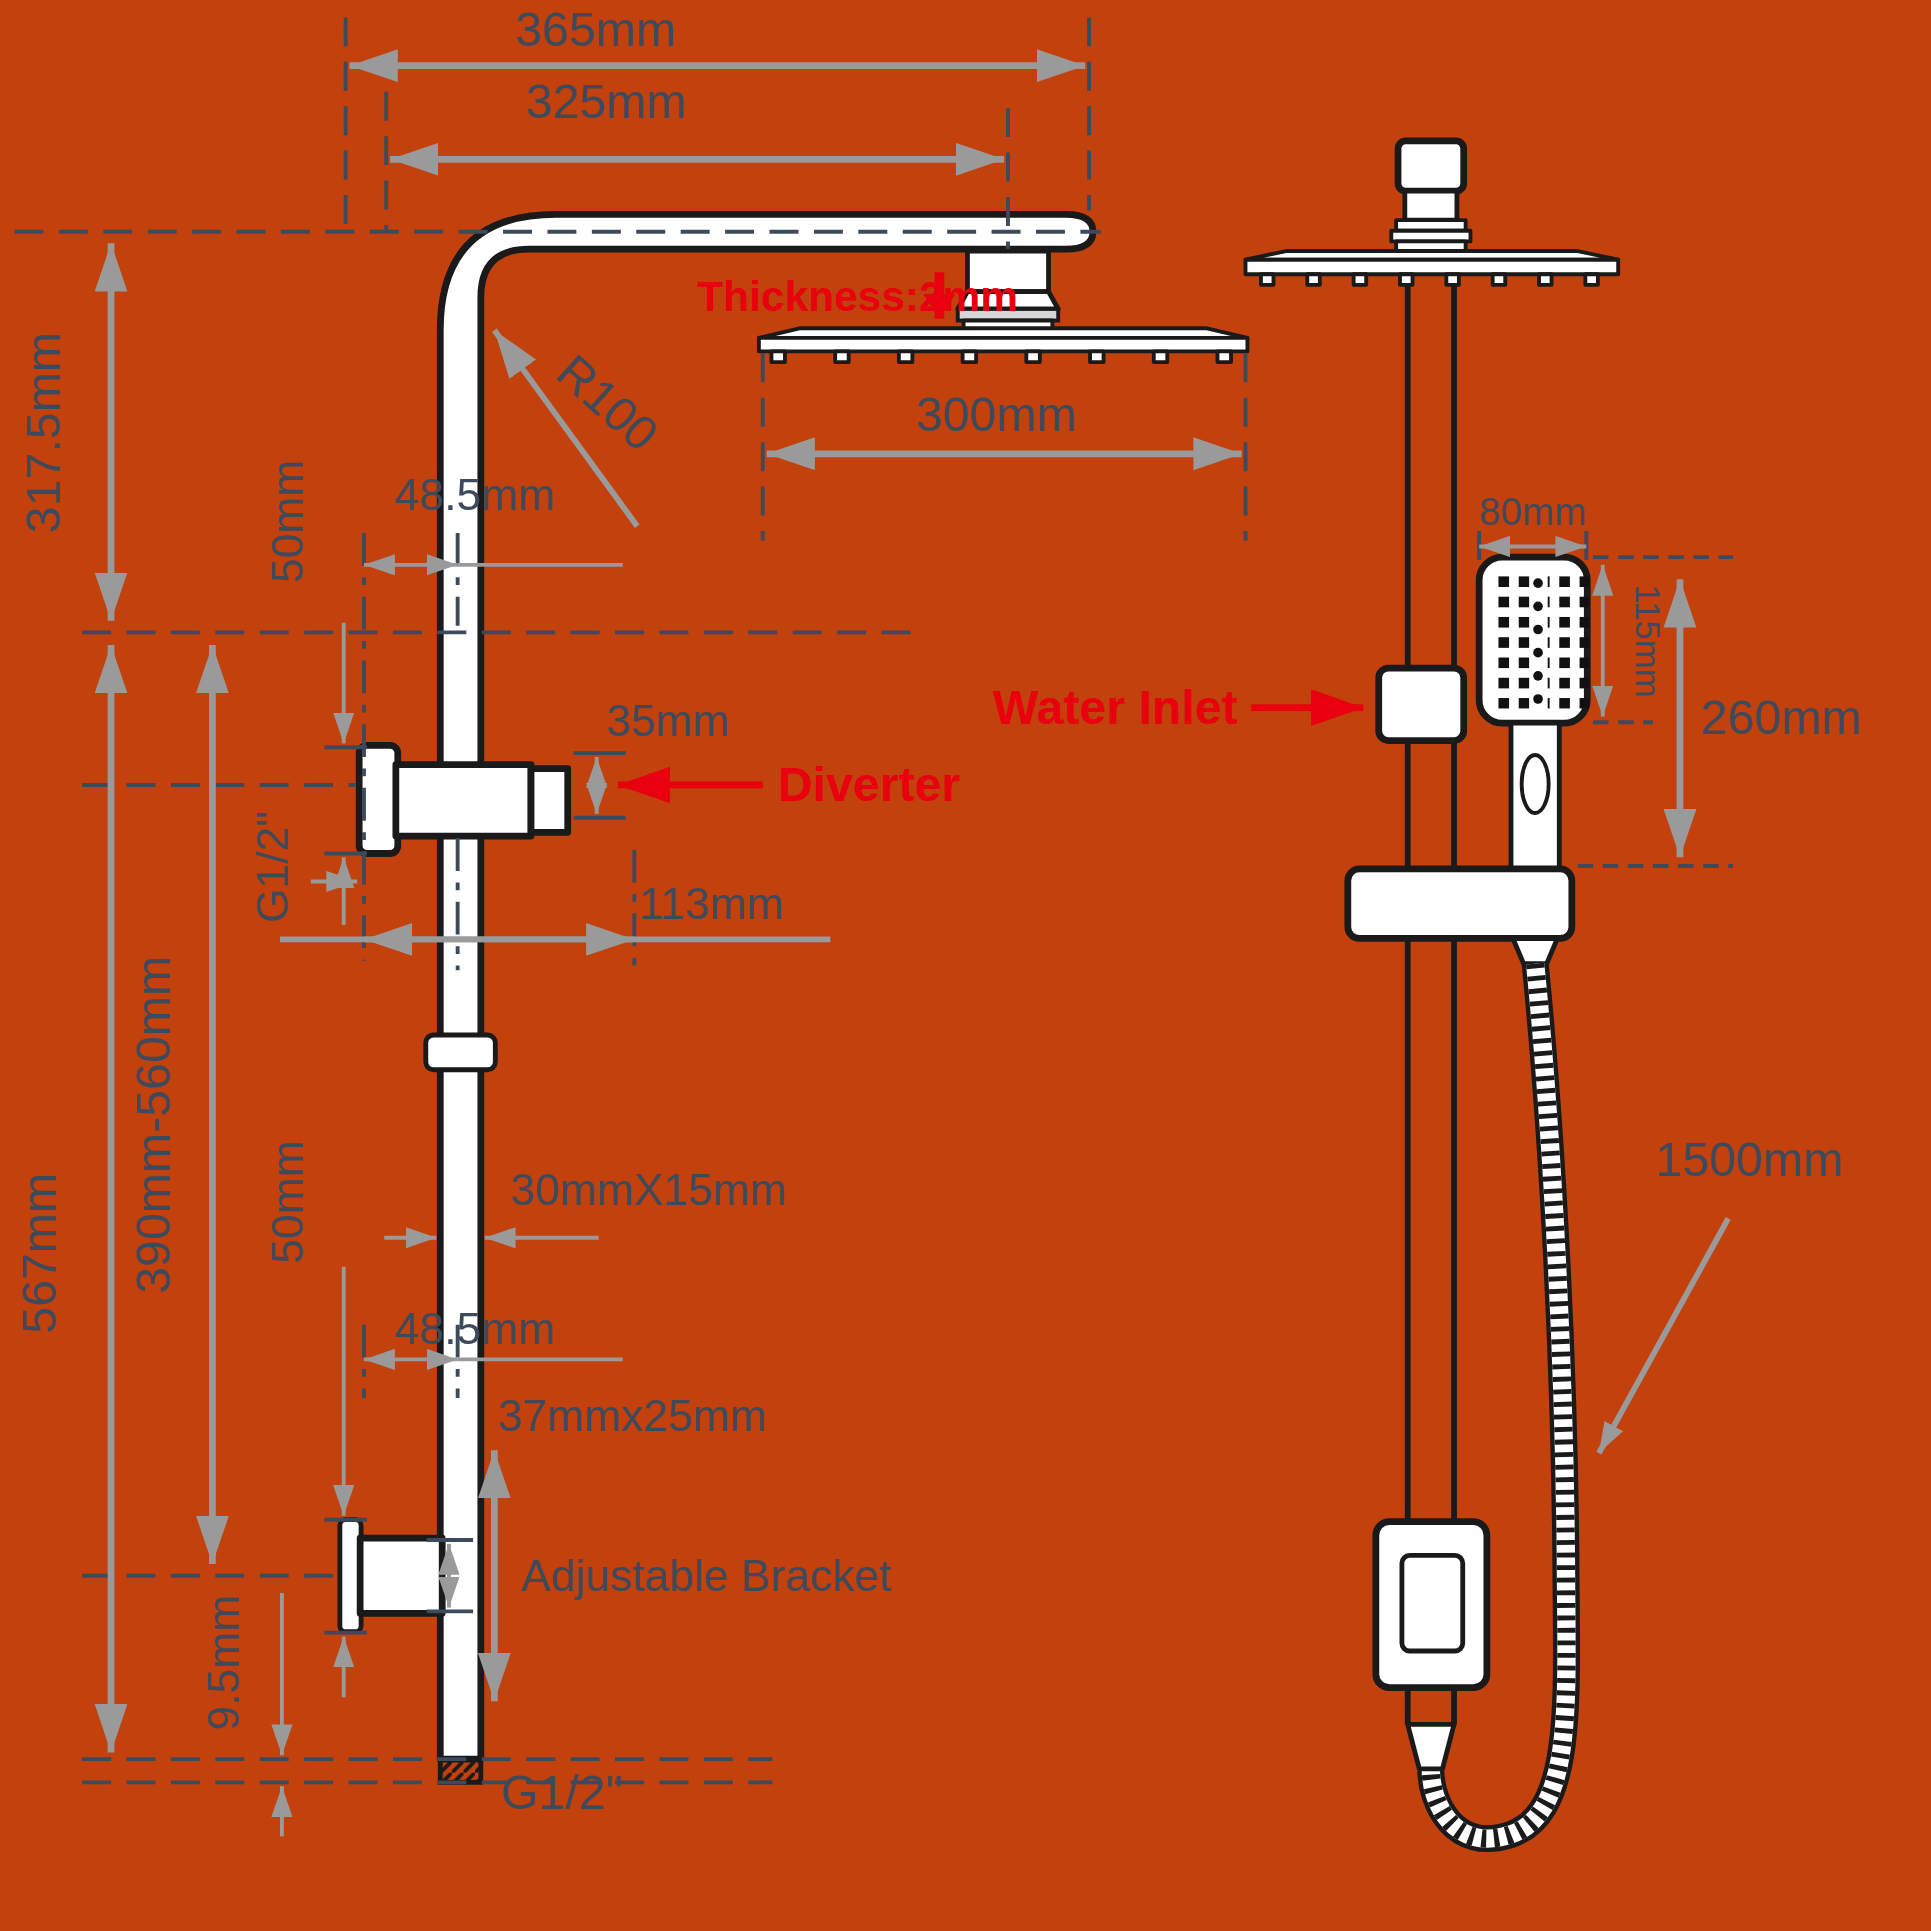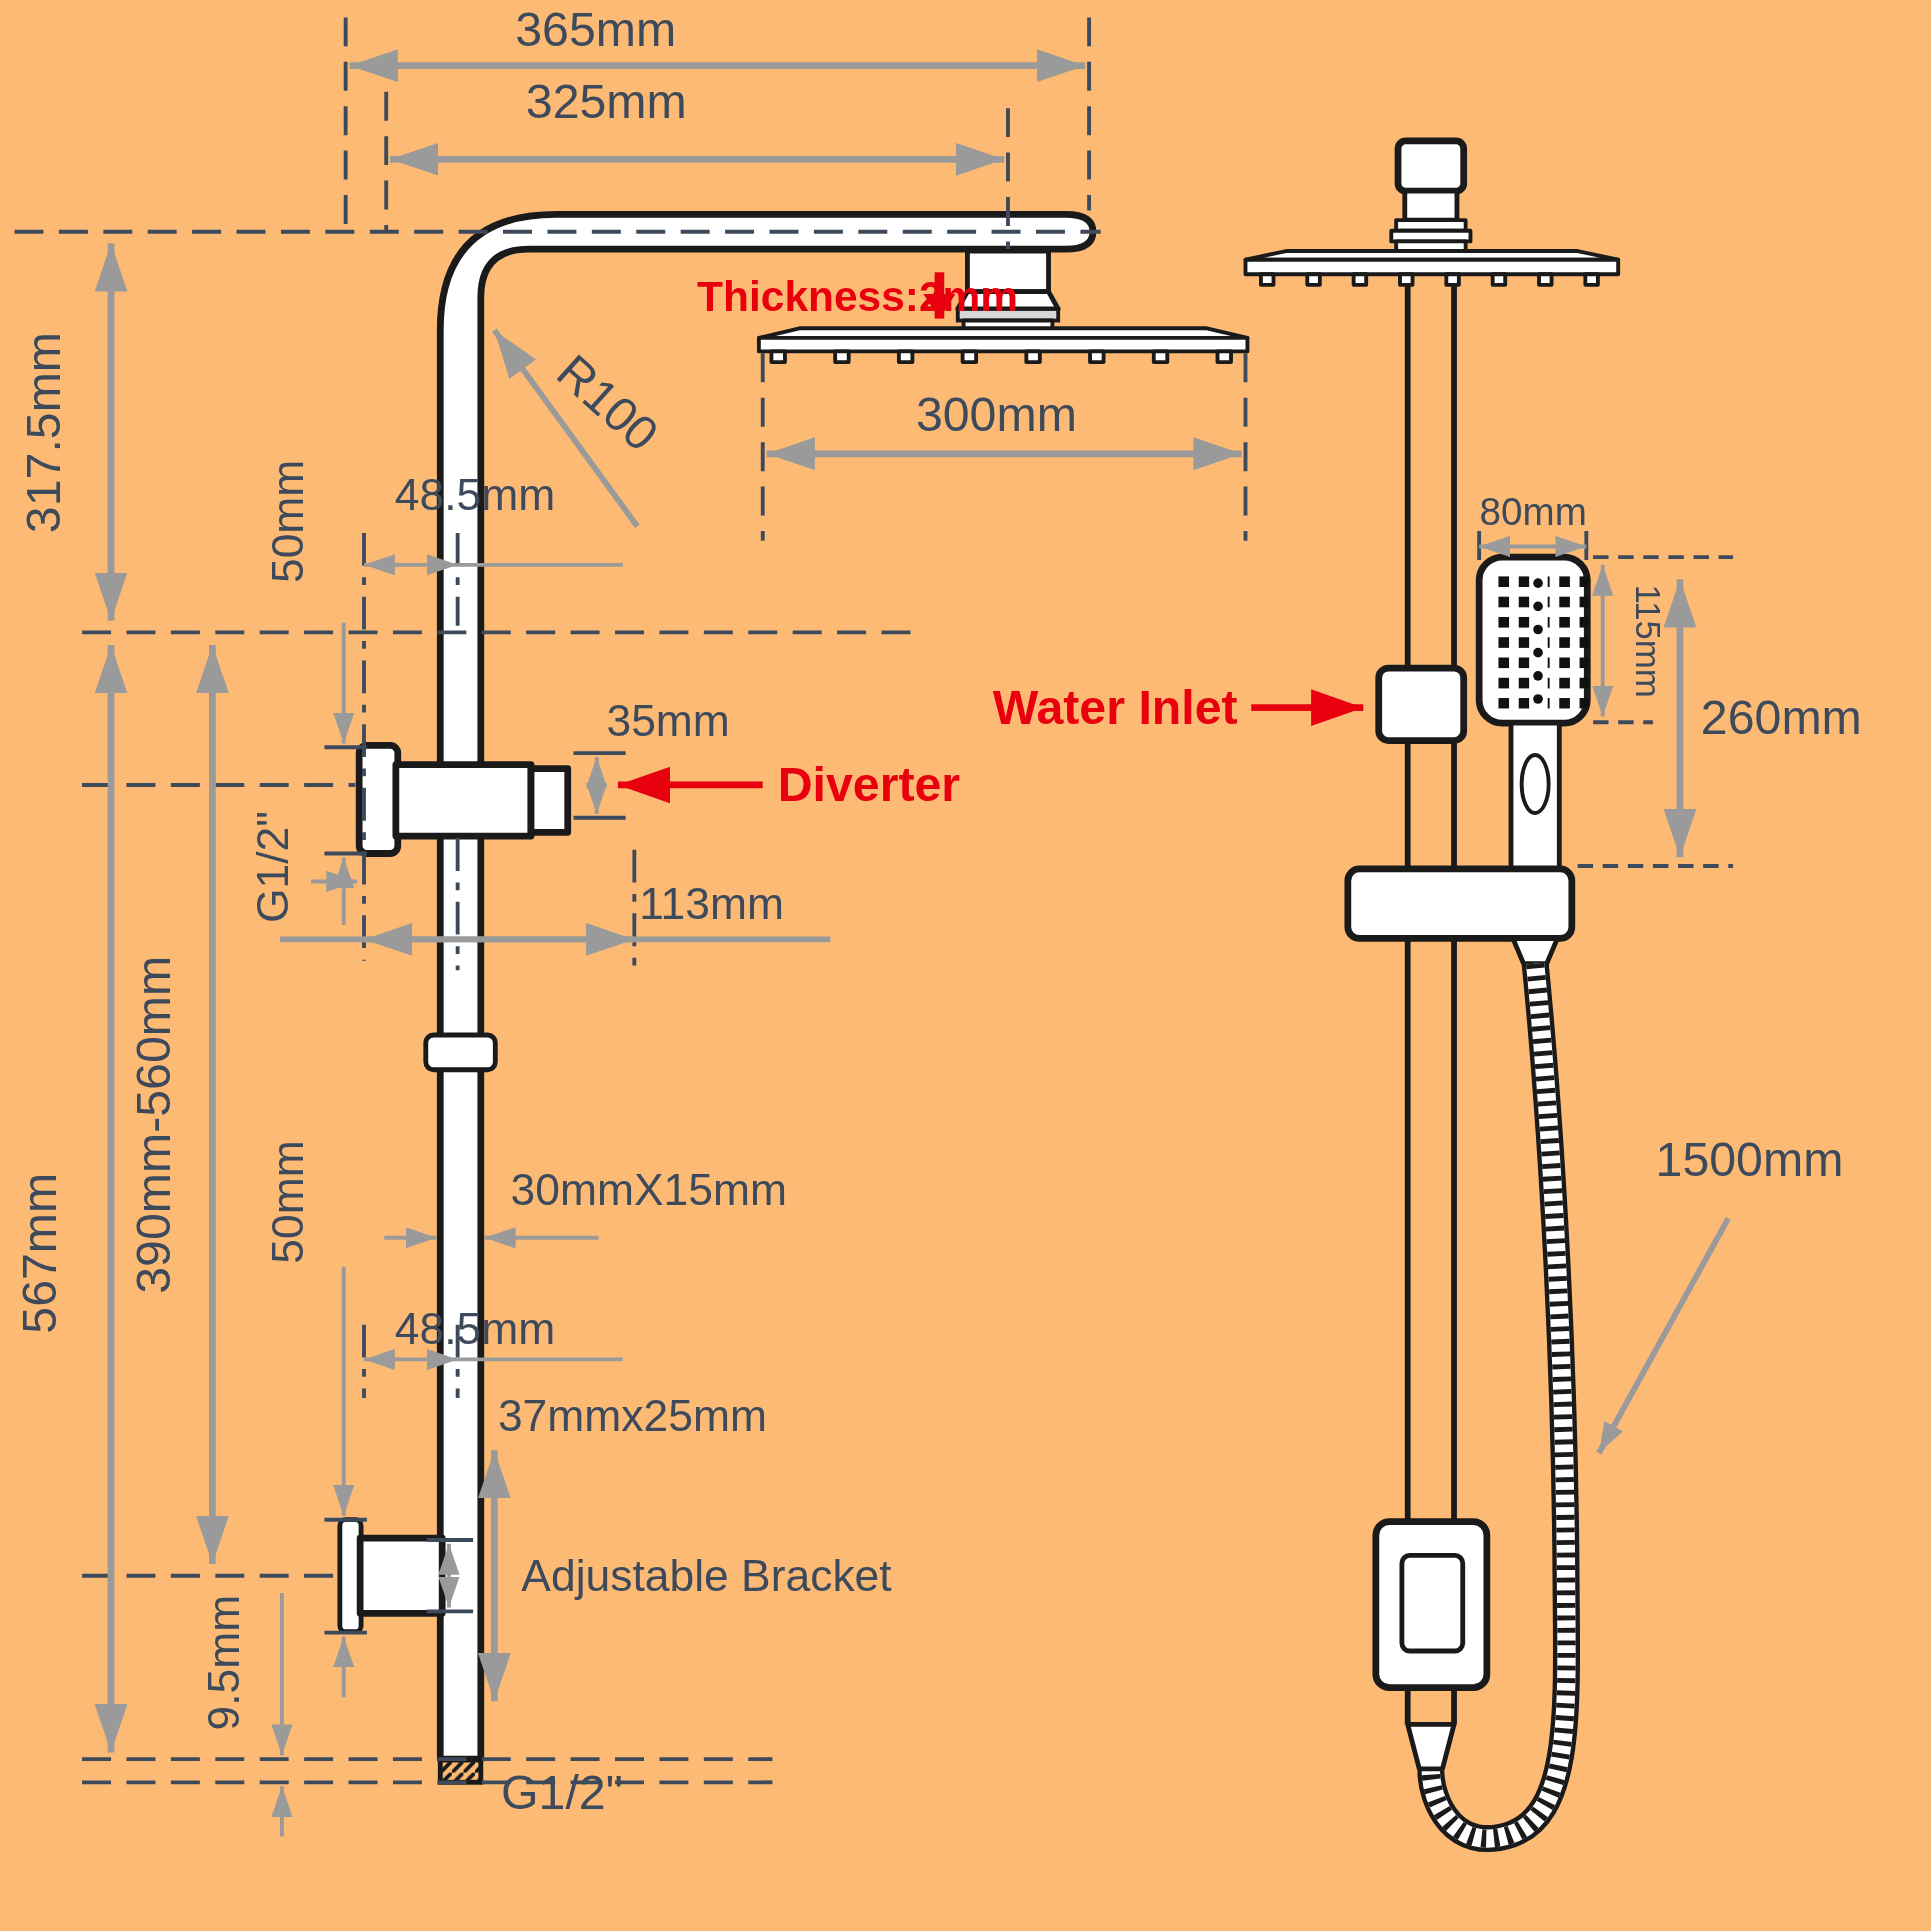--- a/index.html
+++ b/index.html
@@ -1,16 +1,16 @@
 <!DOCTYPE html>
 <html><head>
 <meta charset="utf-8">
 <style>
   html,body{margin:0;padding:0;background:#ffffff;}
-  .stage{width:1931px;height:1931px;position:relative;background:#fdba74;overflow:hidden;}
+  .stage{width:1931px;height:1931px;position:relative;background:#c2410c;overflow:hidden;}
   svg{display:block;}
   text{font-family:"Liberation Sans","DejaVu Sans",sans-serif;fill:#3d4a5c;}
   .dim{font-size:50px;text-anchor:middle;}
   .dim-md{font-size:46px;text-anchor:middle;}
   .dim-sm{font-size:40px;text-anchor:middle;}
   .dim-xs{font-size:36px;text-anchor:middle;}
   .red-t{fill:#e8000f;font-weight:bold;font-size:46px;text-anchor:middle;}
   .outline{fill:#ffffff;stroke:#1a1a1a;stroke-width:7;stroke-linejoin:round;}
   .ol5{stroke-width:5;}
   .ol4{stroke-width:4;}

